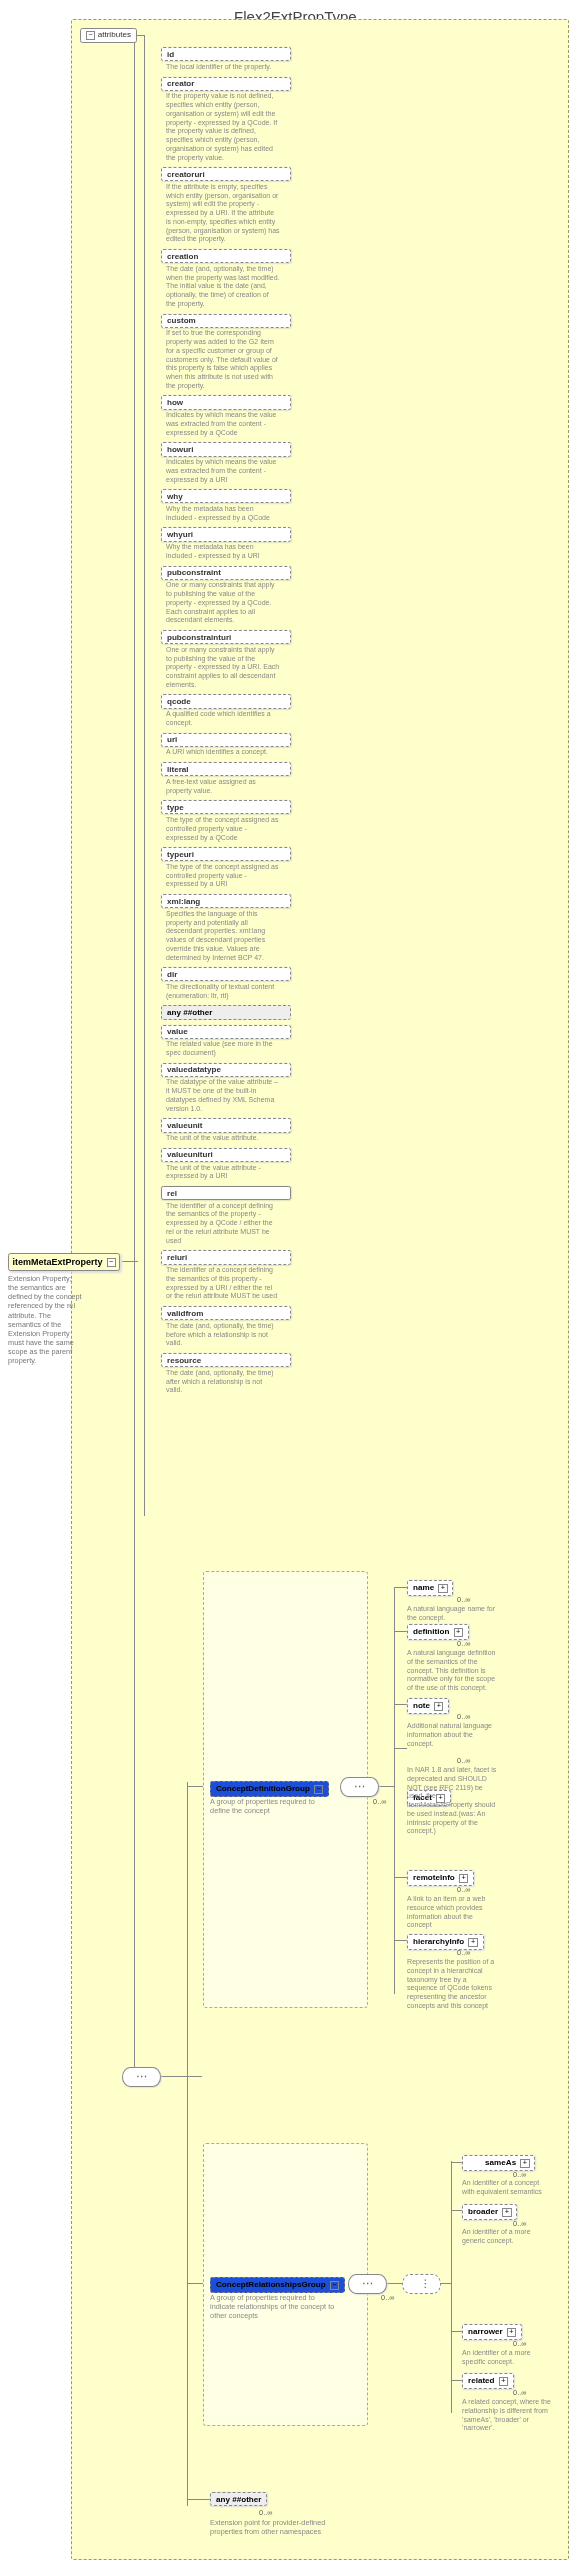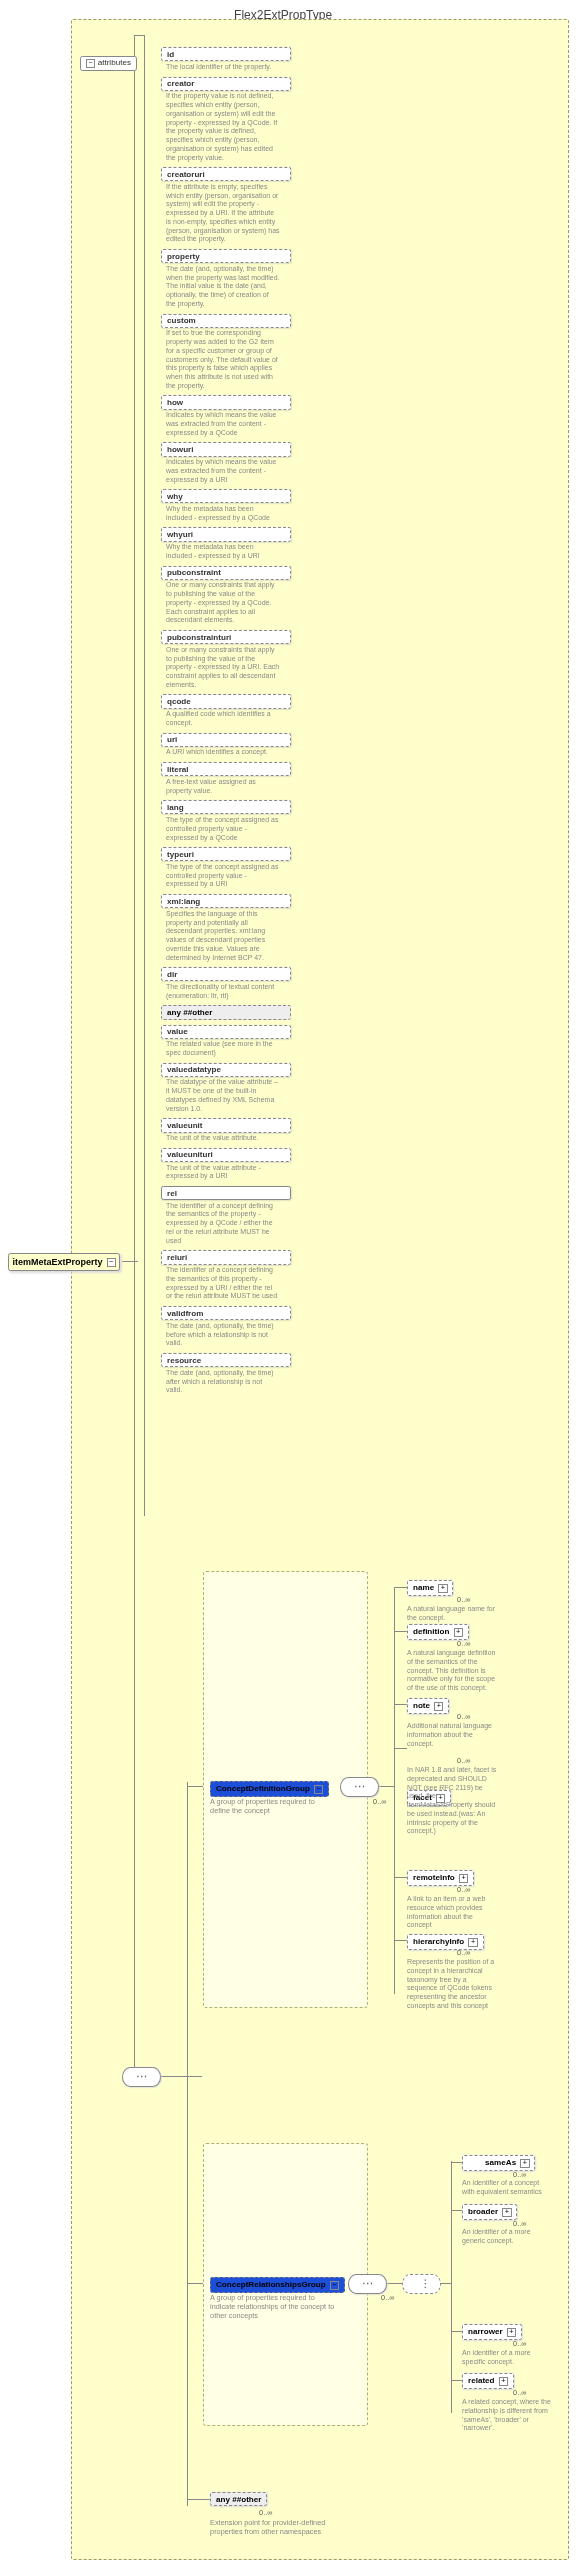--- a/index.html
+++ b/index.html
@@ -10,21 +10,21 @@
     font-size: 8.1px;
     width: 581px;
   }
   .canvas {
     position: relative;
     width: 565px;
     height: 2560px;
   }
   .typeTitle {
     position: absolute;
-    font-size: 12px;
+    font-size: 15px;
     color: #444;
   }
   .bigBox {
     position: absolute;
     border: 0.8px dashed #996;
     background: #ffffcc;
     border-radius: 2.4px;
   }
   .attrBox {
     position: absolute;
@@ -205,43 +205,44 @@
   }
 </style>
 </head>
 <body>
 
 <div class="canvas">
   <div class="typeTitle" style="left:226px; top:0;">Flex2ExtPropType</div>
 
   <div class="bigBox" style="left:63px; top:11.4px; width:496px; height:2539px;"></div>
 
-  <div class="attrBox" style="left:72px; top:19.5px;margin-top:28px;">
+  <div class="attrBox" style="left:72px; top:19.5px;">
     <span style="display:inline-block;width:7.3px;height:7.3px;border:0.8px solid #888;line-height:5.7px;text-align:center;font-size:7.3px;margin-right:2.4px;">−</span><span>attributes</span>
   </div>
 
   <div class="rootNode" style="left:0; top:1245px;">
     <span>itemMetaExtProperty</span>
       <span class="expander">−</span>
   </div>
+  <div class="rootDesc" style="left:0; top:1266px;">Extension Property; the semantics are defined by the concept referenced by the rel attribute. The semantics of the Extension Property must have the same scope as the parent property.</div>
 
   <div class="line" style="left:114px; top:1253px; width:16.3px; height:0.8px;"></div>
   <div class="line" style="left:126px; top:27px; width:0.8px; height:1227px;"></div>
   <div class="line" style="left:126px; top:27px; width:9.8px; height:0.8px;"></div>
 
   <div class="line" style="left:136px; top:27px; width:0.8px; height:1481px;"></div>
 
   <div class="attrList" style="left:145px; top:39px;" id="attrContainer">
       <div class="attr">id</div>
       <div class="desc">The local identifier of the property.</div>
       <div class="attr">creator</div>
       <div class="desc">If the property value is not defined, specifies which entity (person, organisation or system) will edit the property - expressed by a QCode. If the property value is defined, specifies which entity (person, organisation or system) has edited the property value.</div>
       <div class="attr">creatoruri</div>
       <div class="desc">If the attribute is empty, specifies which entity (person, organisation or system) will edit the property - expressed by a URI. If the attribute is non-empty, specifies which entity (person, organisation or system) has edited the property.</div>
-      <div class="attr">property</div>
+      <div class="attr">creation</div>
       <div class="desc">The date (and, optionally, the time) when the property was last modified. The initial value is the date (and, optionally, the time) of creation of the property.</div>
       <div class="attr">custom</div>
       <div class="desc">If set to true the corresponding property was added to the G2 Item for a specific customer or group of customers only. The default value of this property is false which applies when this attribute is not used with the property.</div>
       <div class="attr">how</div>
       <div class="desc">Indicates by which means the value was extracted from the content - expressed by a QCode</div>
       <div class="attr">howuri</div>
       <div class="desc">Indicates by which means the value was extracted from the content - expressed by a URI</div>
       <div class="attr">why</div>
       <div class="desc">Why the metadata has been included - expressed by a QCode</div>
       <div class="attr">whyuri</div>
@@ -249,21 +250,21 @@
       <div class="attr">pubconstraint</div>
       <div class="desc">One or many constraints that apply to publishing the value of the property - expressed by a QCode. Each constraint applies to all descendant elements.</div>
       <div class="attr">pubconstrainturi</div>
       <div class="desc">One or many constraints that apply to publishing the value of the property - expressed by a URI. Each constraint applies to all descendant elements.</div>
       <div class="attr">qcode</div>
       <div class="desc">A qualified code which identifies a concept.</div>
       <div class="attr">uri</div>
       <div class="desc">A URI which identifies a concept.</div>
       <div class="attr">literal</div>
       <div class="desc">A free-text value assigned as property value.</div>
-      <div class="attr">lang</div>
+      <div class="attr">type</div>
       <div class="desc">The type of the concept assigned as controlled property value - expressed by a QCode</div>
       <div class="attr">typeuri</div>
       <div class="desc">The type of the concept assigned as controlled property value - expressed by a URI</div>
       <div class="attr">xml:lang</div>
       <div class="desc">Specifies the language of this property and potentially all descendant properties. xml:lang values of descendant properties override this value. Values are determined by Internet BCP 47.</div>
       <div class="attr">dir</div>
       <div class="desc">The directionality of textual content (enumeration: ltr, rtl)</div>
       <div class="anyBox">any ##other</div>
       <div style="height: 4.9px;"></div>
       <div class="attr">value</div>

